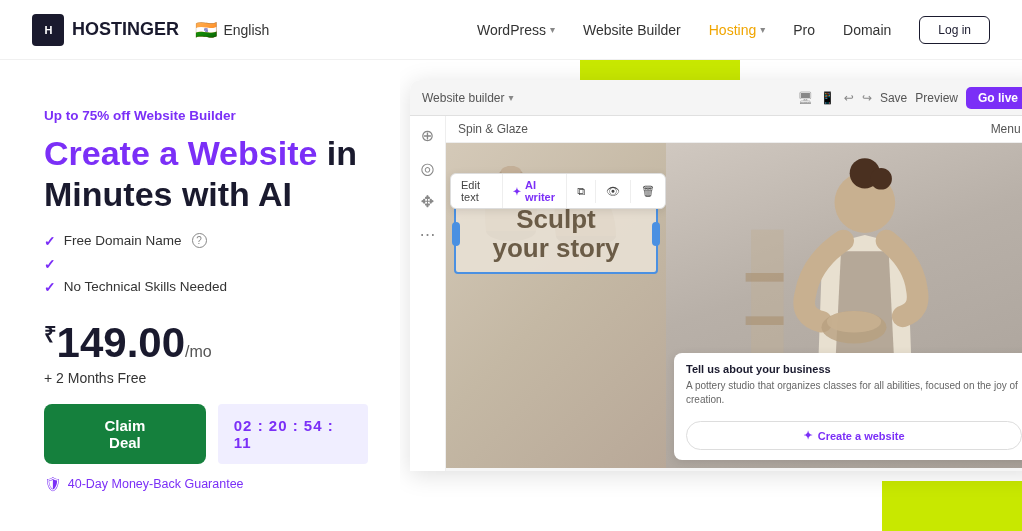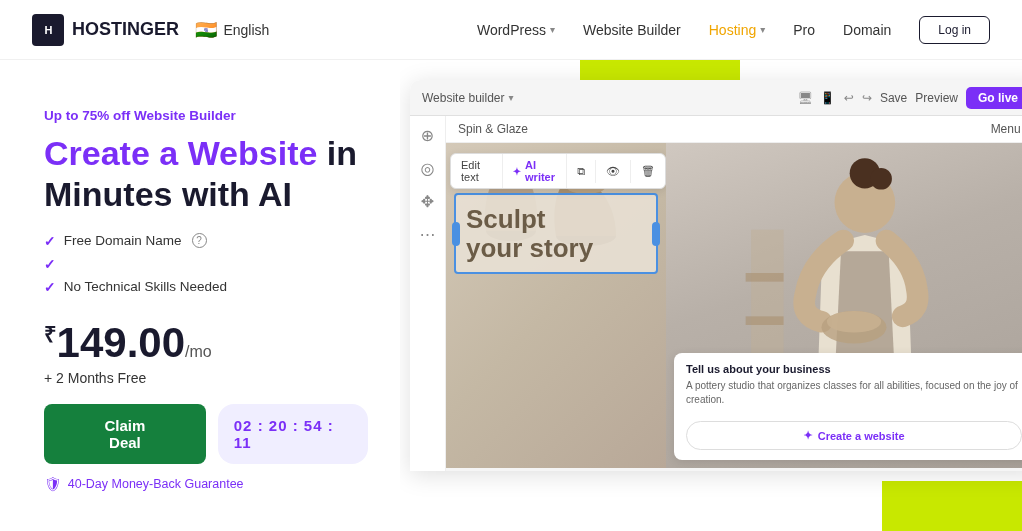--- a/index.html
+++ b/index.html
@@ -54,21 +54,21 @@
     .price { font-size: 42px; font-weight: 800; color: #1a1a2e; line-height: 1; }
     .price .currency { font-size: 22px; vertical-align: super; font-weight: 700; }
     .price .per-mo { font-size: 16px; font-weight: 400; color: #555; }
     .free-months { font-size: 14px; color: #333; font-weight: 500; margin-bottom: 18px; }
     .cta-row { display: flex; align-items: center; gap: 12px; margin-bottom: 12px; }
     .claim-btn {
       background: #15803d; color: #fff; border: none; border-radius: 8px;
       padding: 13px 44px; font-size: 15px; font-weight: 600; cursor: pointer;
     }
     .timer {
-      background: #f0eeff; border-radius: 16px; padding: 13px 16px;
+      background: #f0eeff; border-radius: 4px; padding: 13px 16px;
       font-size: 15px; font-weight: 600; color: #7b2ff7; letter-spacing: 1px;
     }
     .guarantee { display: flex; align-items: center; gap: 6px; font-size: 12.5px; color: #7b2ff7; }
     .shield-icon { font-size: 14px; }
 
     
     .hero-right {
       flex: 1; position: relative; overflow: hidden;
       padding: 0 0 0 0;
     }
@@ -133,36 +133,36 @@
       display: flex; align-items: flex-start; padding: 8px;
     }
 
     
     .text-edit-overlay {
       position: absolute; top: 50px; left: 8px; right: 8px;
       border: 2px solid #4a90e2; border-radius: 4px; background: rgba(232,224,212,0.9);
       padding: 10px; z-index: 5;
     }
     .sculpt-text {
-      font-size: 26px; font-weight: 800; color: #6b5c47; line-height: 1.1;
+      font-size: 26px; font-weight: 800; color: #6b5c47; line-height: 1.1; text-align: center;
     }
 
     
     .drag-handle-left {
       position: absolute; left: -4px; top: 50%; transform: translateY(-50%);
       width: 8px; height: 24px; background: #4a90e2; border-radius: 4px; cursor: ew-resize;
     }
     .drag-handle-right {
       position: absolute; right: -4px; top: 50%; transform: translateY(-50%);
       width: 8px; height: 24px; background: #4a90e2; border-radius: 4px; cursor: ew-resize;
     }
 
     
     .text-toolbar {
-      position: absolute; top: 10px; left: 4px;
+      position: absolute; top: 30px; left: 4px;
       background: #fff; border: 1px solid #ddd; border-radius: 6px;
       display: flex; align-items: center; gap: 0; box-shadow: 0 2px 8px rgba(0,0,0,0.1);
       z-index: 10;
     }
     .toolbar-item {
       padding: 5px 10px; font-size: 11px; color: #444; cursor: pointer;
       display: flex; align-items: center; gap: 4px; border-right: 1px solid #eee;
     }
     .toolbar-item:last-child { border-right: none; }
     .toolbar-item.ai { color: #7b2ff7; font-weight: 600; }

